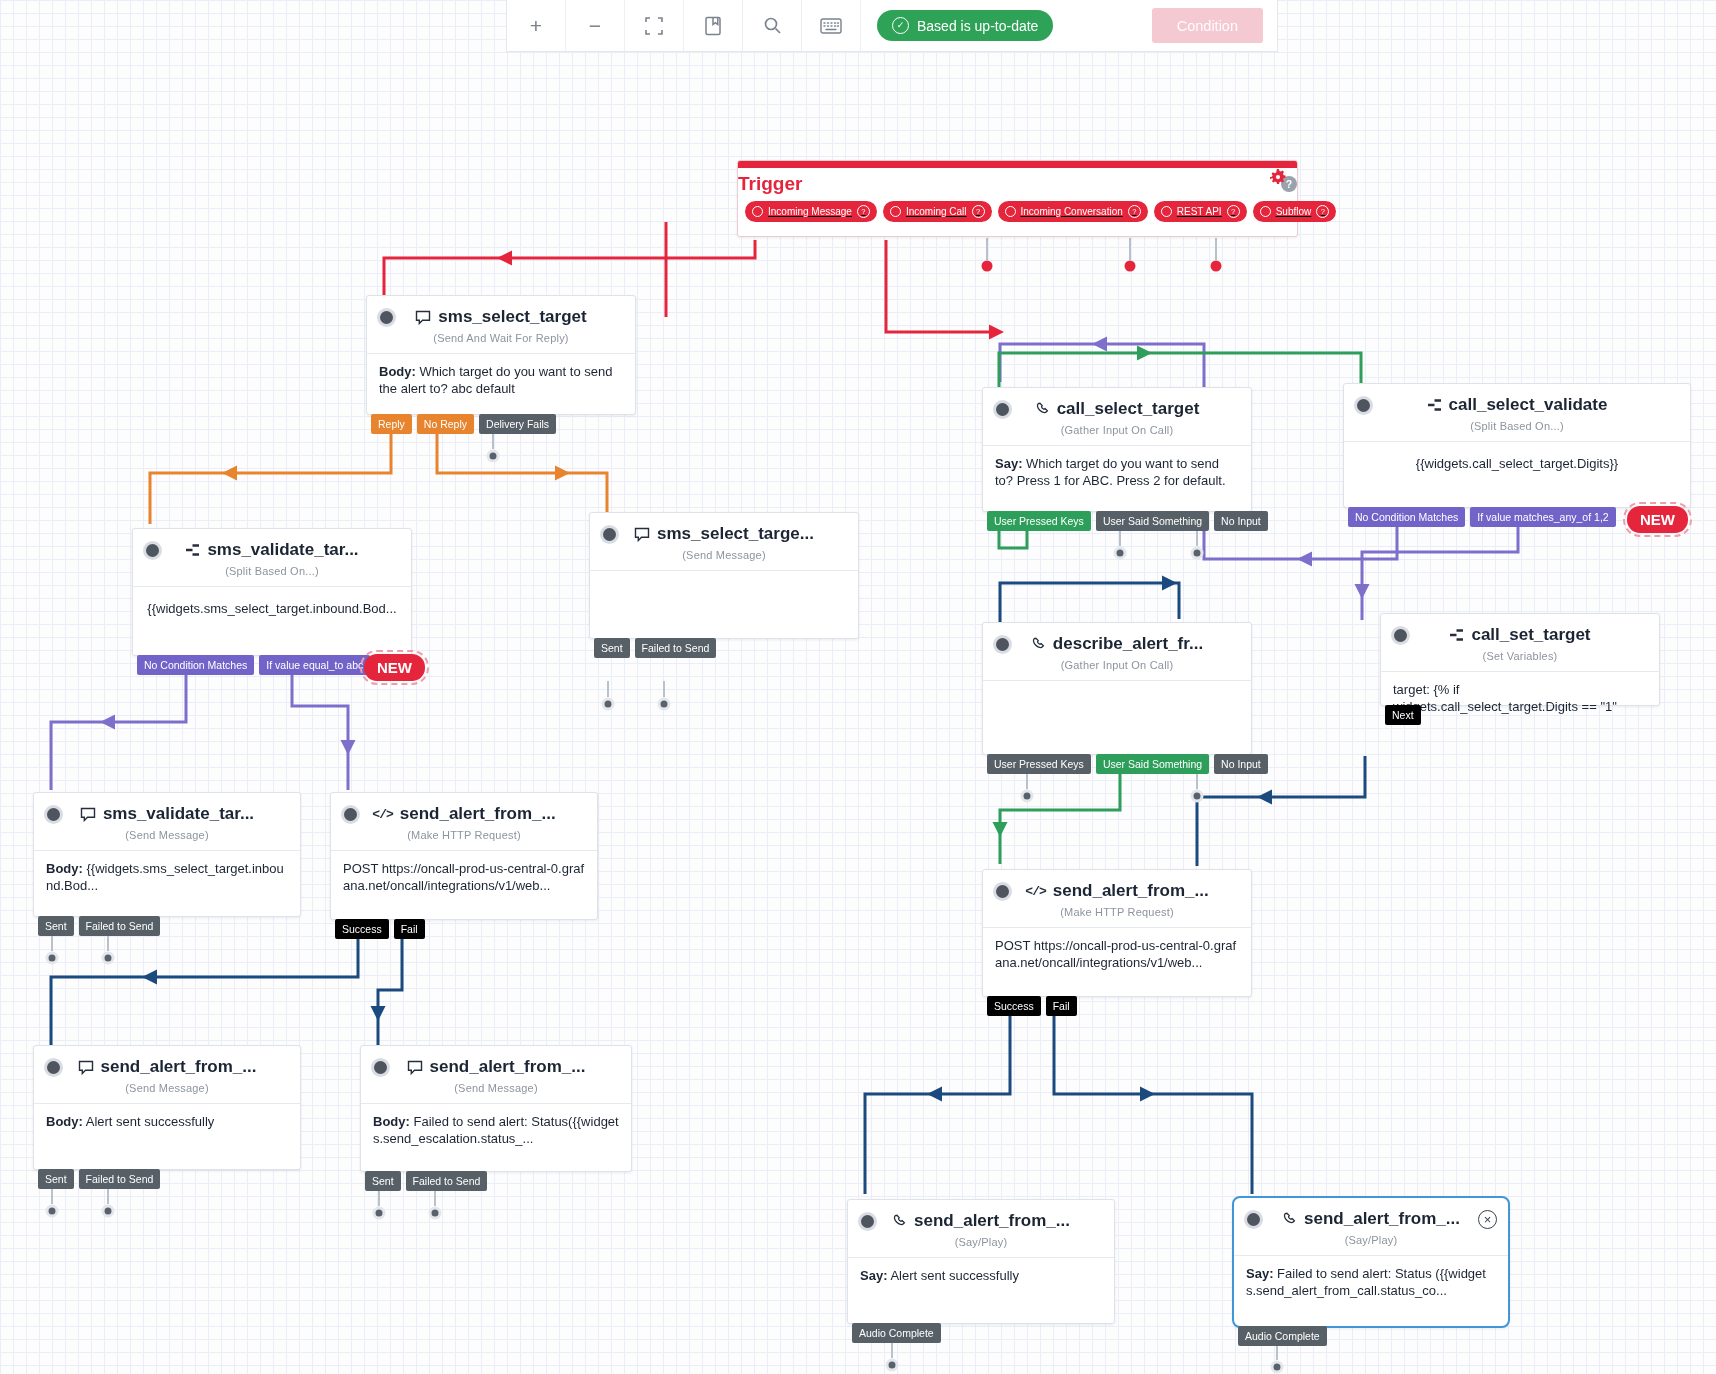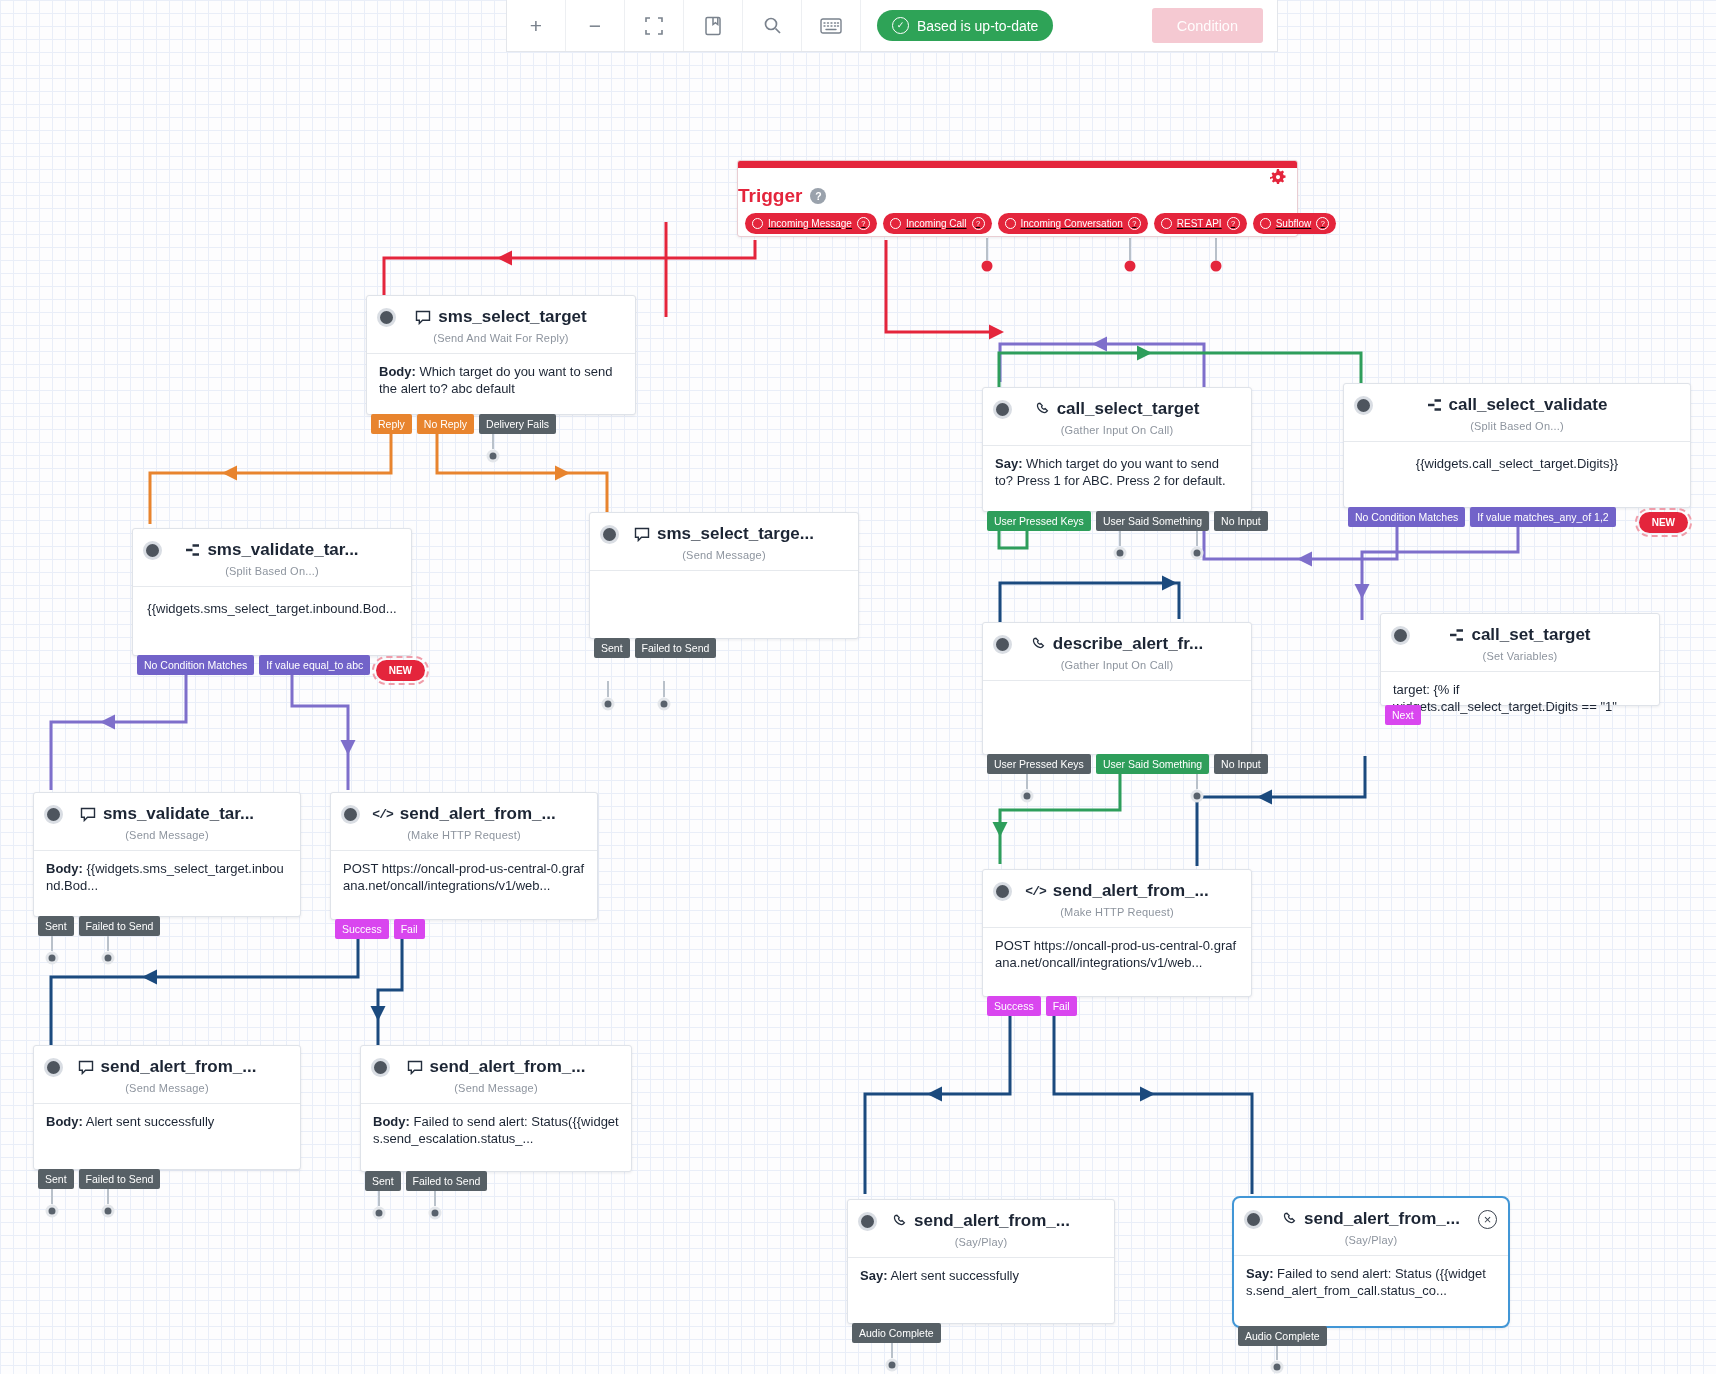--- a/index.html
+++ b/index.html
@@ -30,31 +30,31 @@
   .nicon{display:flex;align-items:center;color:#242e3d;}
   .code-icon{font-family:"Liberation Mono",monospace;font-size:13px;font-weight:bold;letter-spacing:-1px;}
   .ntitle{font-size:17px;font-weight:700;color:#1c2534;white-space:nowrap;}
   .nsub{text-align:center;color:#8d949e;font-size:11px;padding:5px 10px 9px;border-bottom:1px solid #e6e9ed;letter-spacing:.2px;}
   .nbody{padding:9px 12px;font-size:13px;color:#1c2534;line-height:1.33;word-wrap:break-word;}
   .nbody.center{text-align:center;padding-top:13px;}
   .nbody.brk{word-break:break-all;}
   .pills{position:absolute;left:4px;bottom:-20px;display:flex;gap:5px;z-index:11;}
   .pill{color:#fff;font-size:10.5px;padding:4px 7px;border-radius:2px;white-space:nowrap;}
   .p-gray{background:#576066}.p-orange{background:#e8842e}.p-green{background:#2e9e5b}
-  .p-purple{background:#7263c9}.p-navy{background:#d946ef}
-  .new-badge{position:absolute;bottom:-26px;background:#e4253c;color:#fff;font-size:10px;font-weight:700;
+  .p-purple{background:#7263c9}.p-navy{background:#000000}
+  .new-badge{position:absolute;bottom:-26px;background:#e4253c;color:#fff;font-size:15px;font-weight:700;
     padding:5px 13px;border-radius:13px;outline:2px dashed #ef9daa;outline-offset:2px;z-index:11;}
   .selected{border:2px solid #4196d6;border-radius:8px;}
   .close-btn{position:absolute;right:11px;top:12px;width:17px;height:17px;border:1.5px solid #39414d;
     border-radius:50%;color:#39414d;display:flex;align-items:center;justify-content:center;font-size:13px;line-height:1;}
   
   .trigger{position:absolute;left:737px;top:160px;width:561px;height:77px;background:#fff;
     border:1px solid #e9cdd2;border-radius:3px;box-shadow:0 1px 3px rgba(18,28,45,.08);box-sizing:border-box;z-index:10;}
   .trigger-bar{height:7px;background:#e4253c;border-radius:2px 2px 0 0;}
-  .trigger-head{display:flex;align-items:center;justify-content:flex-start;gap:8px;padding-top:17px;position:relative;}
+  .trigger-head{display:flex;align-items:center;justify-content:space-between;gap:8px;padding-top:5px;position:relative;}
   .trigger-title{color:#e4253c;font-size:19px;font-weight:600;}
   .q-gray{width:16px;height:16px;background:#9aa2ac;color:#fff;border-radius:50%;font-size:10.5px;
     display:flex;align-items:center;justify-content:center;font-weight:700;}
   .gear{position:absolute;right:10px;top:0;}
   .trigger-pills{display:flex;gap:6px;padding:6px 7px 0;text-decoration:underline;}
   .tpill{background:#e4253c;color:#fff;font-size:10px;height:21px;border-radius:11px;display:flex;
     align-items:center;gap:5px;padding:0 7px;white-space:nowrap;}
   .tpill .circ{width:9px;height:9px;border:1.3px solid #fff;border-radius:50%;}
   .tpill .q{width:11px;height:11px;border:1px solid #fff;border-radius:50%;font-size:7.5px;
     display:flex;align-items:center;justify-content:center;}

